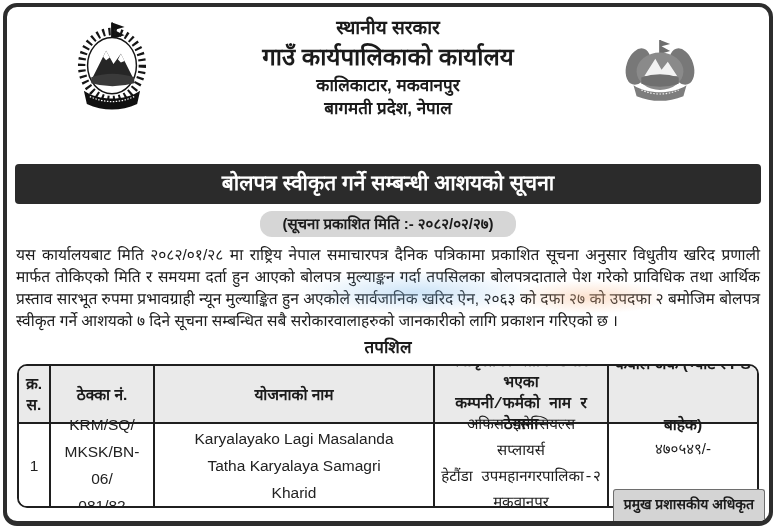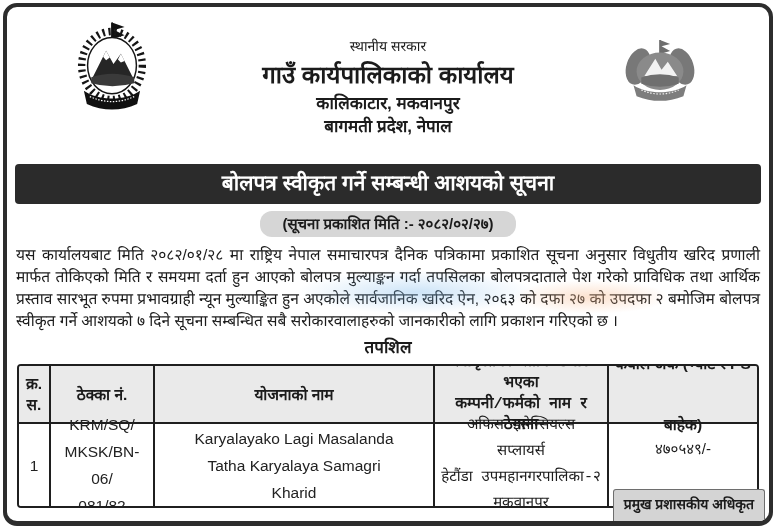--- a/index.html
+++ b/index.html
@@ -8,21 +8,21 @@
     font-family:"Liberation Sans","DejaVu Sans",sans-serif;color:#1b1b1b;
     overflow:hidden;
   }
   .frame{
     position:absolute;left:3px;top:3px;right:3px;bottom:2px;
     border:4px solid #2d2d2d;border-bottom-width:5px;border-radius:14px;
     background:#fff;overflow:hidden;
   }
   
   .header{position:relative;text-align:center;padding-top:9px;height:140px;}
-  .h1{font-size:14px;font-weight:normal;line-height:24px;margin-top:18px;}
+  .h1{font-size:19px;font-weight:bold;line-height:24px;}
   .h2{font-size:24px;font-weight:bold;line-height:30px;margin-top:3px;}
   .h3{font-size:24px;font-weight:bold;line-height:30px;margin-top:2px;}
   .h4{font-size:17px;font-weight:bold;line-height:22px;margin-top:3px;}
   .h5{font-size:17px;font-weight:bold;line-height:22px;margin-top:1px;}
   .logo-left{position:absolute;left:68px;top:8px;width:74px;height:104px;}
   .logo-right{position:absolute;right:70px;top:24px;width:78px;height:82px;}
   
   .banner{
     margin:8px 8px 0;background:#2b2b2b;border-radius:4px;color:#ffffff;
     font-weight:bold;font-size:21px;text-align:center;padding:6px 0 8px;line-height:26px;
@@ -37,21 +37,21 @@
     margin:7px 9px 0;text-align:justify;font-size:15.5px;line-height:22px;position:relative;
   }
   .wm{position:absolute;pointer-events:none;}
   .wm-blue{left:280px;top:26px;width:240px;height:44px;
     background:radial-gradient(ellipse at center,rgba(125,185,235,.38),rgba(125,185,235,0) 70%);}
   .wm-orange{left:495px;top:36px;width:160px;height:34px;
     background:radial-gradient(ellipse at center,rgba(248,185,140,.42),rgba(248,185,140,0) 70%);}
   .tapasil{text-align:center;font-weight:bold;font-size:17px;margin-top:5px;line-height:22px;}
   
   .tbl{
-    margin:5px 10px 0;border:2px solid #1f1f1f;border-radius:4px;overflow:hidden;background:#fff;
+    margin:5px 10px 0;border:2px solid #1f1f1f;border-radius:10px;overflow:hidden;background:#fff;
   }
   .tr{display:flex;}
   .tr-head{background:#eaeaea;border-bottom:2px solid #1f1f1f;height:56px;}
   .tr-body{height:82px;background:#fff;}
   .cell{
     border-right:2px solid #1f1f1f;display:flex;flex-direction:column;
     align-items:center;justify-content:center;text-align:center;box-sizing:border-box;padding:2px 4px;
   }
   .cell:last-child{border-right:none;gap:40px;}
   .c1{width:32px;}

